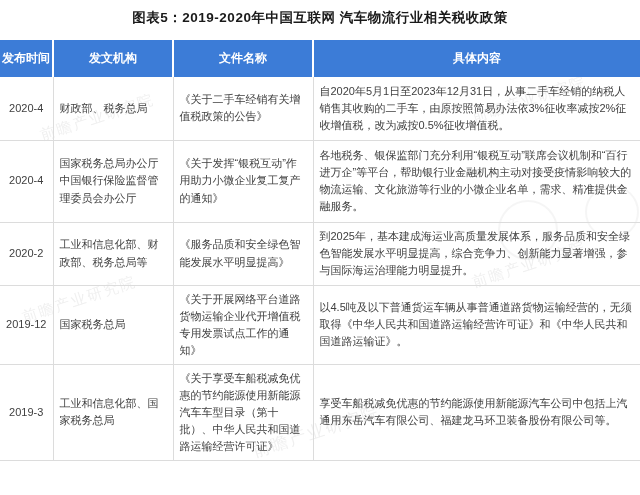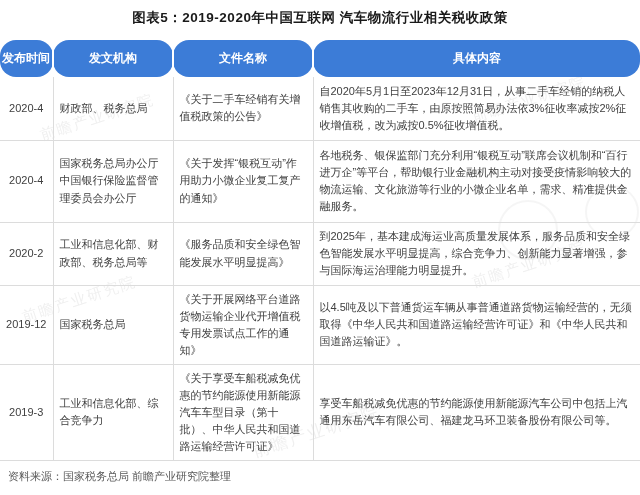--- a/index.html
+++ b/index.html
@@ -33,21 +33,20 @@
 
   thead th {
     background: #3C7CD7;
     color: #ffffff;
     font-size: 12px; font-weight: bold;
     height: 37px;
     text-align: center;
     vertical-align: middle;
     border-right: 2px solid #ffffff;
     padding: 0 2px;
-    border-radius: 16px;
   }
   thead th:last-child { border-right: none; }
 
   tbody td {
     font-size: 11px;
     line-height: 1.55;
     vertical-align: middle;
     border-bottom: 1px solid #dcdcdc;
     border-right: 1px solid #dcdcdc;
     padding: 5px 6px;
@@ -148,22 +147,21 @@
         <td class="cell-detail">到2025年，基本建成海运业高质量发展体系，服务品质和安全绿色智能发展水平明显提高，综合竞争力、创新能力显著增强，参与国际海运治理能力明显提升。</td>
       </tr>
       <tr class="r4">
         <td class="cell-date">2019-12</td>
         <td class="cell-agency">国家税务总局</td>
         <td class="cell-doc">《关于开展网络平台道路货物运输企业代开增值税专用发票试点工作的通知》</td>
         <td class="cell-detail">以4.5吨及以下普通货运车辆从事普通道路货物运输经营的，无须取得《中华人民共和国道路运输经营许可证》和《中华人民共和国道路运输证》。</td>
       </tr>
       <tr class="r5">
         <td class="cell-date">2019-3</td>
-        <td class="cell-agency">工业和信息化部、综合竞争力</td>
+        <td class="cell-agency">工业和信息化部、国家税务总局</td>
         <td class="cell-doc">《关于享受车船税减免优惠的节约能源使用新能源汽车车型目录（第十批）、中华人民共和国道路运输经营许可证》</td>
         <td class="cell-detail">享受车船税减免优惠的节约能源使用新能源汽车公司中包括上汽通用东岳汽车有限公司、福建龙马环卫装备股份有限公司等。</td>
       </tr>
     </tbody>
   </table>
 
-  <div class="footer-source">资料来源：国家税务总局 前瞻产业研究院整理</div>
 
 </div>
 
 </body></html>

